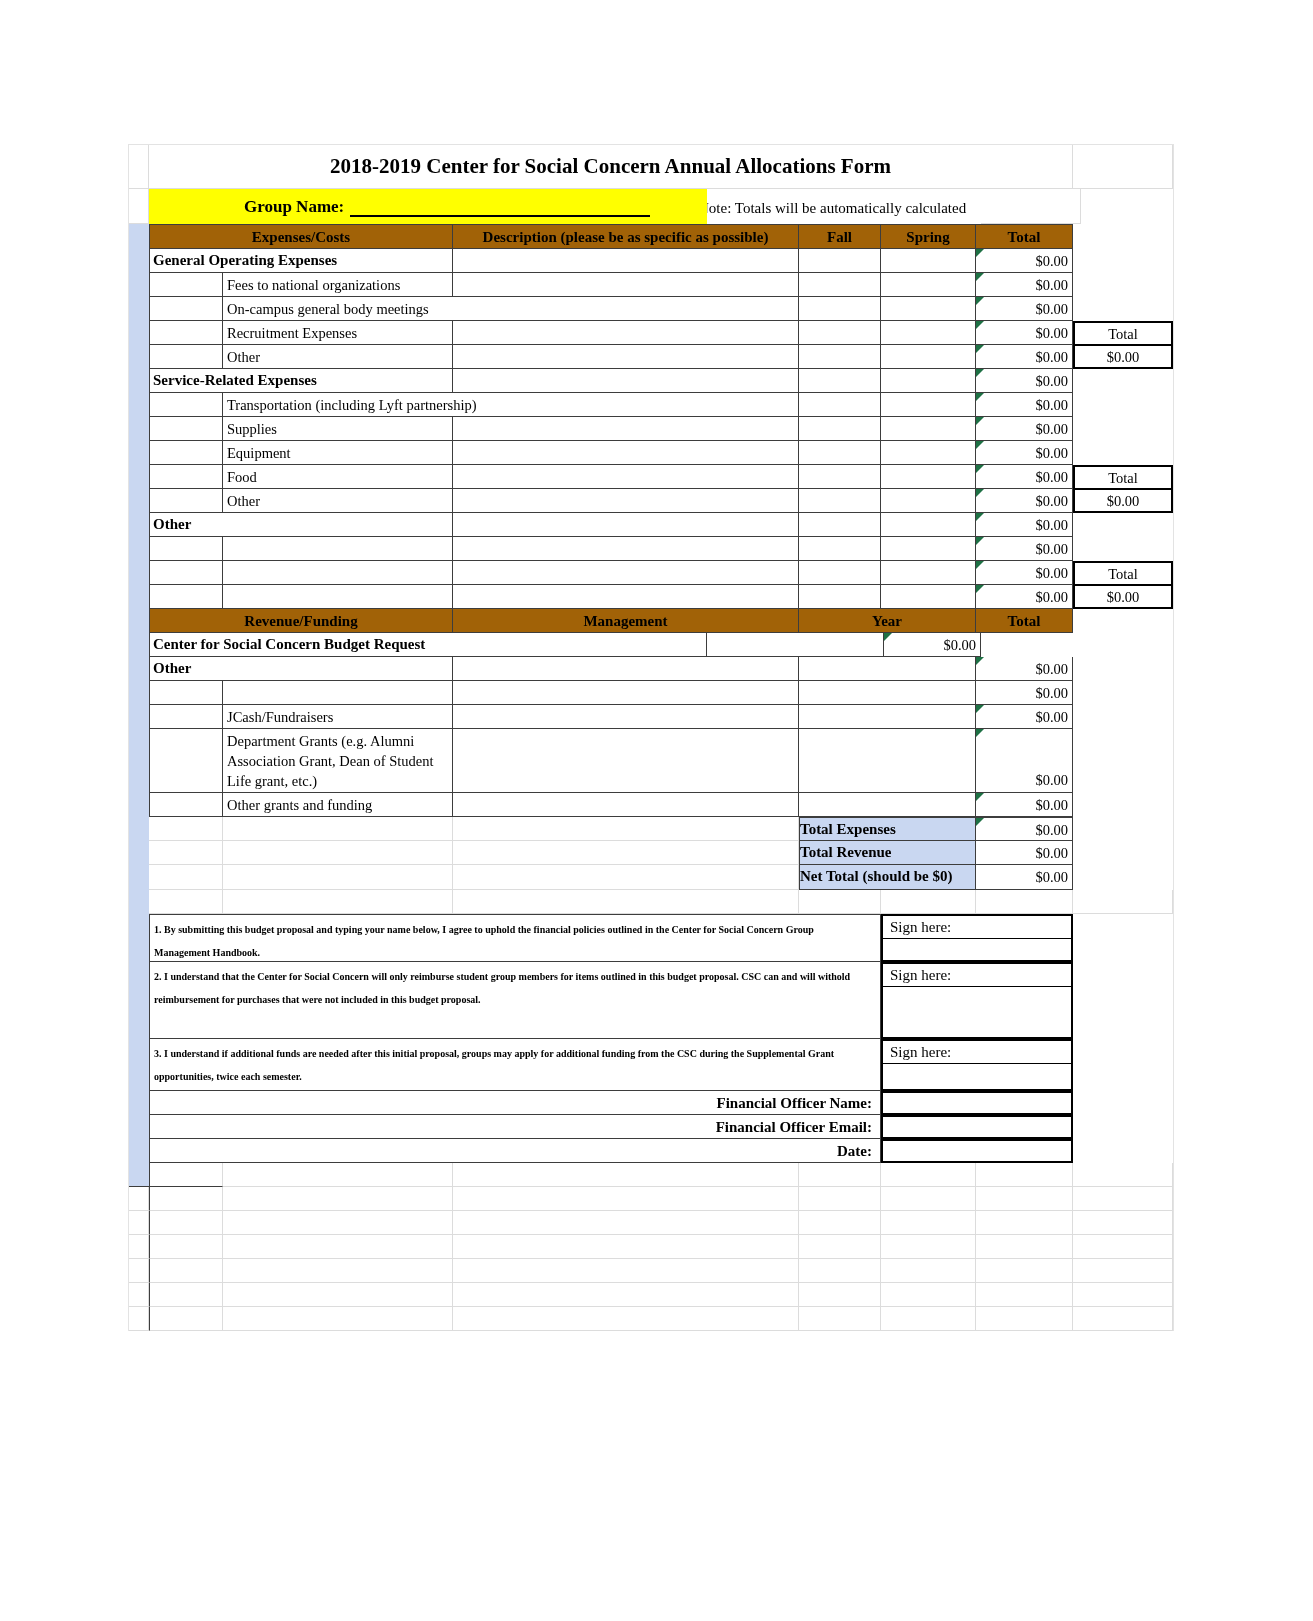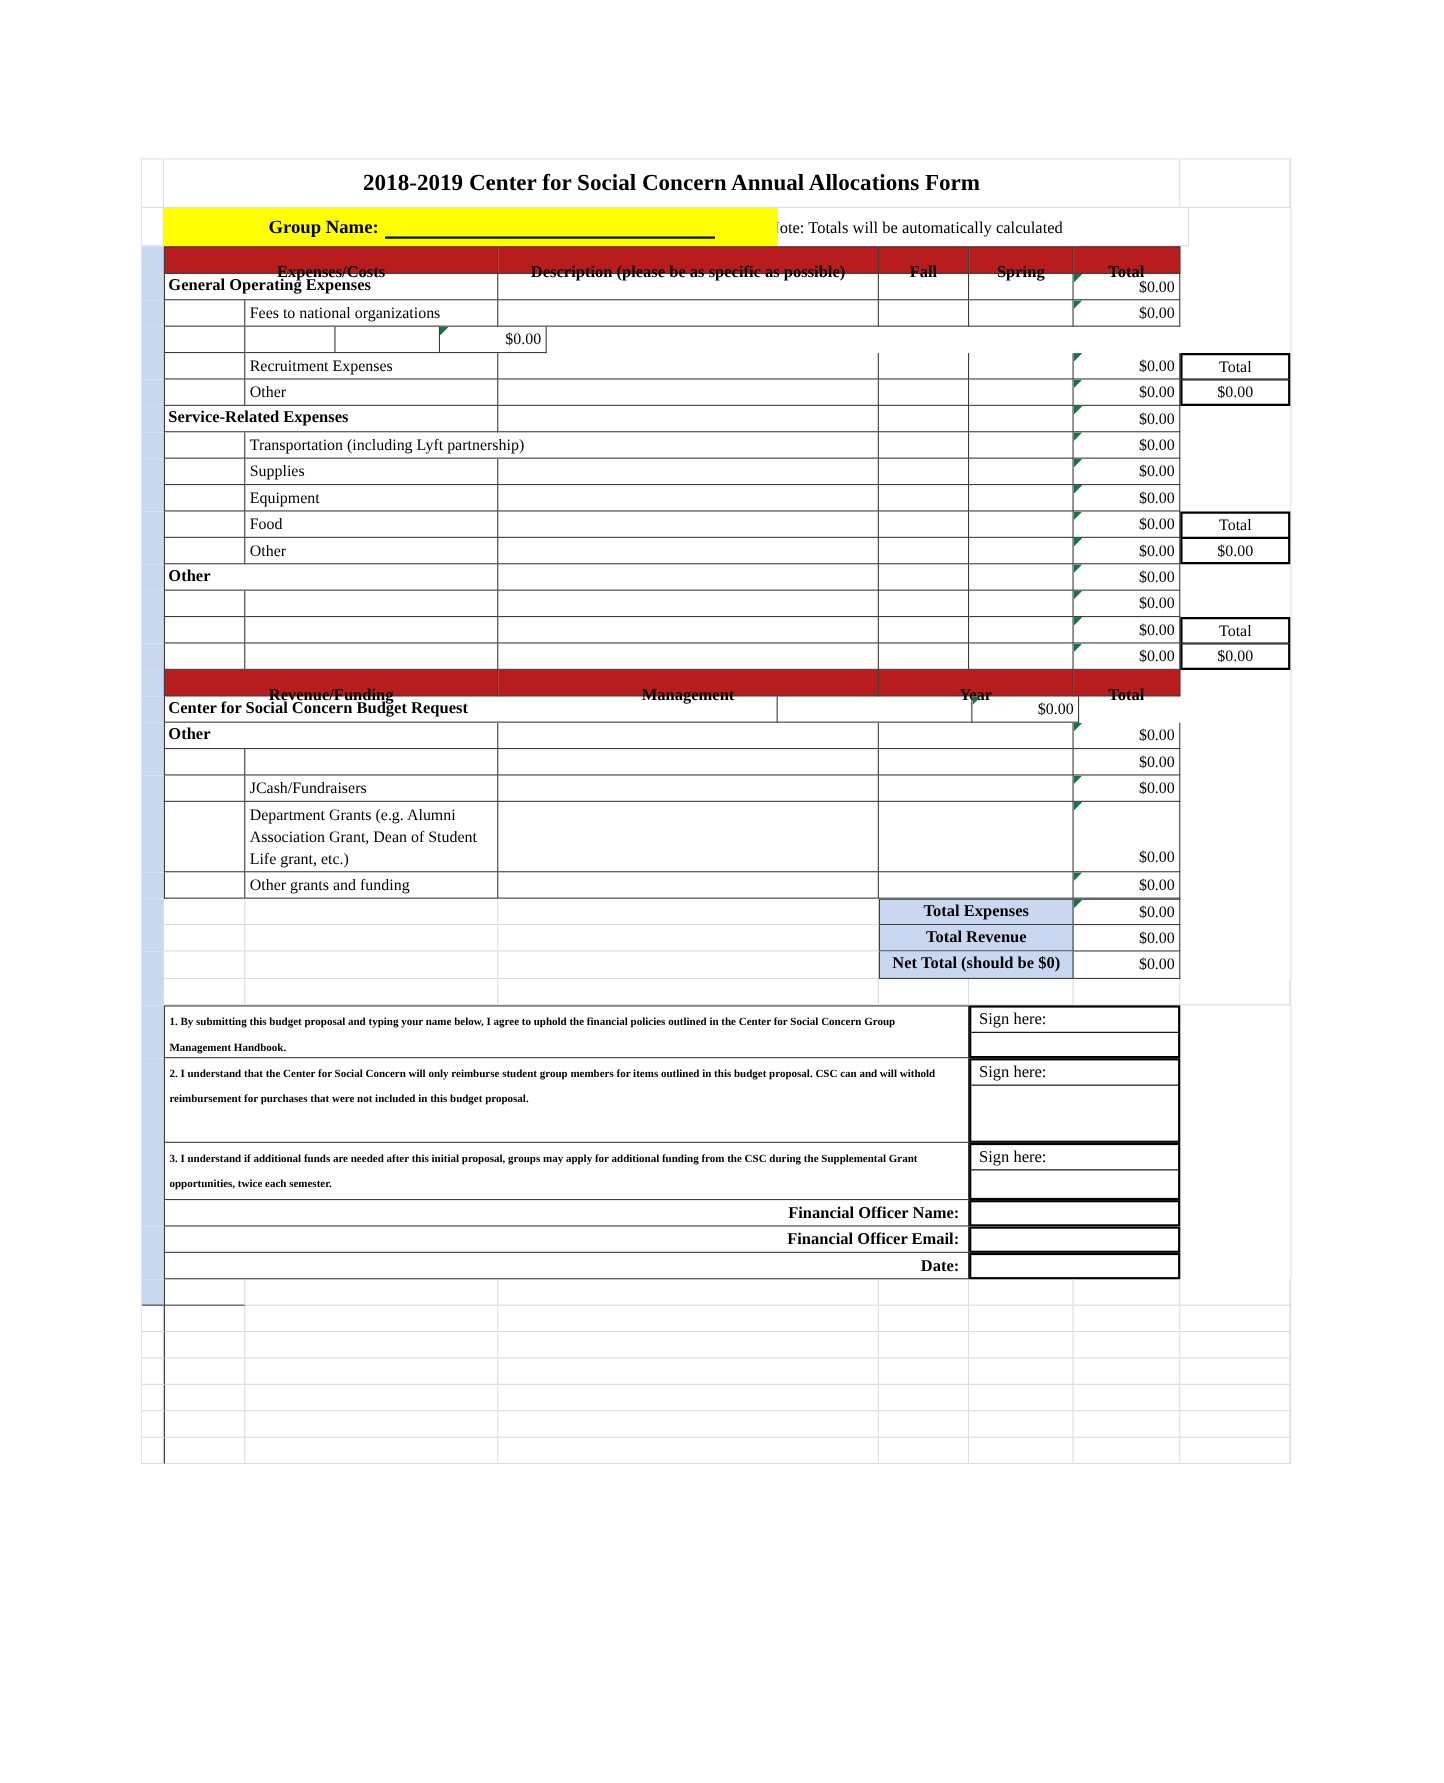--- a/index.html
+++ b/index.html
@@ -17,38 +17,38 @@
   
   .h44{height:44px}.h35{height:35px}.h25{height:25px}.h24{height:24px}
   .h64{height:64px}.h48{height:48px}.h77{height:77px}.h52{height:52px}
   
   .b{border-right:1px solid #3d3d3d;border-bottom:1px solid #3d3d3d}
   .bl{border-left:1px solid #3d3d3d}
   .bt{border-top:1px solid #3d3d3d}
   .g{border-right:1px solid #dcdcdc;border-bottom:1px solid #dcdcdc}
   
   .strip{background:#c9d7f1}
-  .hdr{background:#b91c1c;font-weight:bold;text-align:center;font-size:15px;padding-top:15px}
+  .hdr{background:#a16207;font-weight:bold;text-align:center;font-size:15px;padding-top:4px}
   .title{font-weight:bold;font-size:21px;text-align:center;padding-top:9px}
   .ylw{background:#ffff00;display:flex;align-items:flex-end;padding-bottom:7px}
   .gnlabel{font-weight:bold;font-size:17px;margin-left:95px;white-space:nowrap}
   .uline{width:300px;border-bottom:2px solid #000;margin-left:6px;height:17px}
   .notecell{overflow:hidden;white-space:nowrap;font-size:15px;padding-top:11px}
   .noteinner{display:inline-block;margin-left:-9px}
   .sec{font-weight:bold;font-size:15px;padding:3px 2px 12px 3px;white-space:nowrap}
   .item{font-size:14.5px;padding:4px 2px 1px 4px;white-space:nowrap}
   .wraplbl{font-size:14.5px;line-height:20px;padding:2px 2px 0 4px}
   .money{font-size:14.5px;text-align:right;padding:4px 4px 0 0}
   .vb{display:flex;align-items:flex-end;justify-content:flex-end;padding:0 4px 3px 0}
   .tri{position:absolute;left:0;top:0;width:8px;height:8px;background:#1e7145;
        clip-path:polygon(0 0,100% 0,0 100%)}
   .sidebox{border:2px solid #000;text-align:center;font-size:14.5px;padding-top:3px}
   .sbtop{border-bottom-width:1px}
   .sbbot{border-top-width:1px}
-  .tlabel{background:#c9d7f1;font-weight:bold;text-align:center;font-size:15px;padding-top:3px;white-space:nowrap}
+  .tlabel{background:#c9d7f1;font-weight:bold;font-size:15px;padding-top:3px;white-space:nowrap}
   .stmt{font-weight:bold;font-size:10px;line-height:22.5px;padding:4px 12px 0 4px}
   .signcell{border:2px solid #000;display:flex;flex-direction:column;background:#fff}
   .signrow{height:23px;border-bottom:1px solid #000;font-size:15px;padding:3px 0 16px 7px;box-sizing:border-box}
   .signrest{flex:1}
   .folabel{font-weight:bold;font-size:15px;text-align:right;padding:4px 8px 0 0}
   .inputbox{border:2px solid #000;background:#fff}
 </style>
 </head>
 <body>
 
@@ -100,20 +100,21 @@
     <div class="cell w346 b"></div>
     <div class="cell w82 b"></div>
     <div class="cell w95 b"></div>
     <div class="cell w97 b money"><span class="tri"></span><span>$0.00</span></div>
     <div class="cell w100"></div>
   </div>
 
   <div class="row h24">
     <div class="cell w20 strip"></div>
     <div class="cell w74 b bl"></div>
+    <div class="cell w576 b item">On-campus general body meetings</div>
     <div class="cell w82 b"></div>
     <div class="cell w95 b"></div>
     <div class="cell w97 b money"><span class="tri"></span><span>$0.00</span></div>
     <div class="cell w100"></div>
   </div>
 
   <div class="row h24">
     <div class="cell w20 strip"></div>
     <div class="cell w74 b bl"></div>
     <div class="cell w230 b item">Recruitment Expenses</div>

